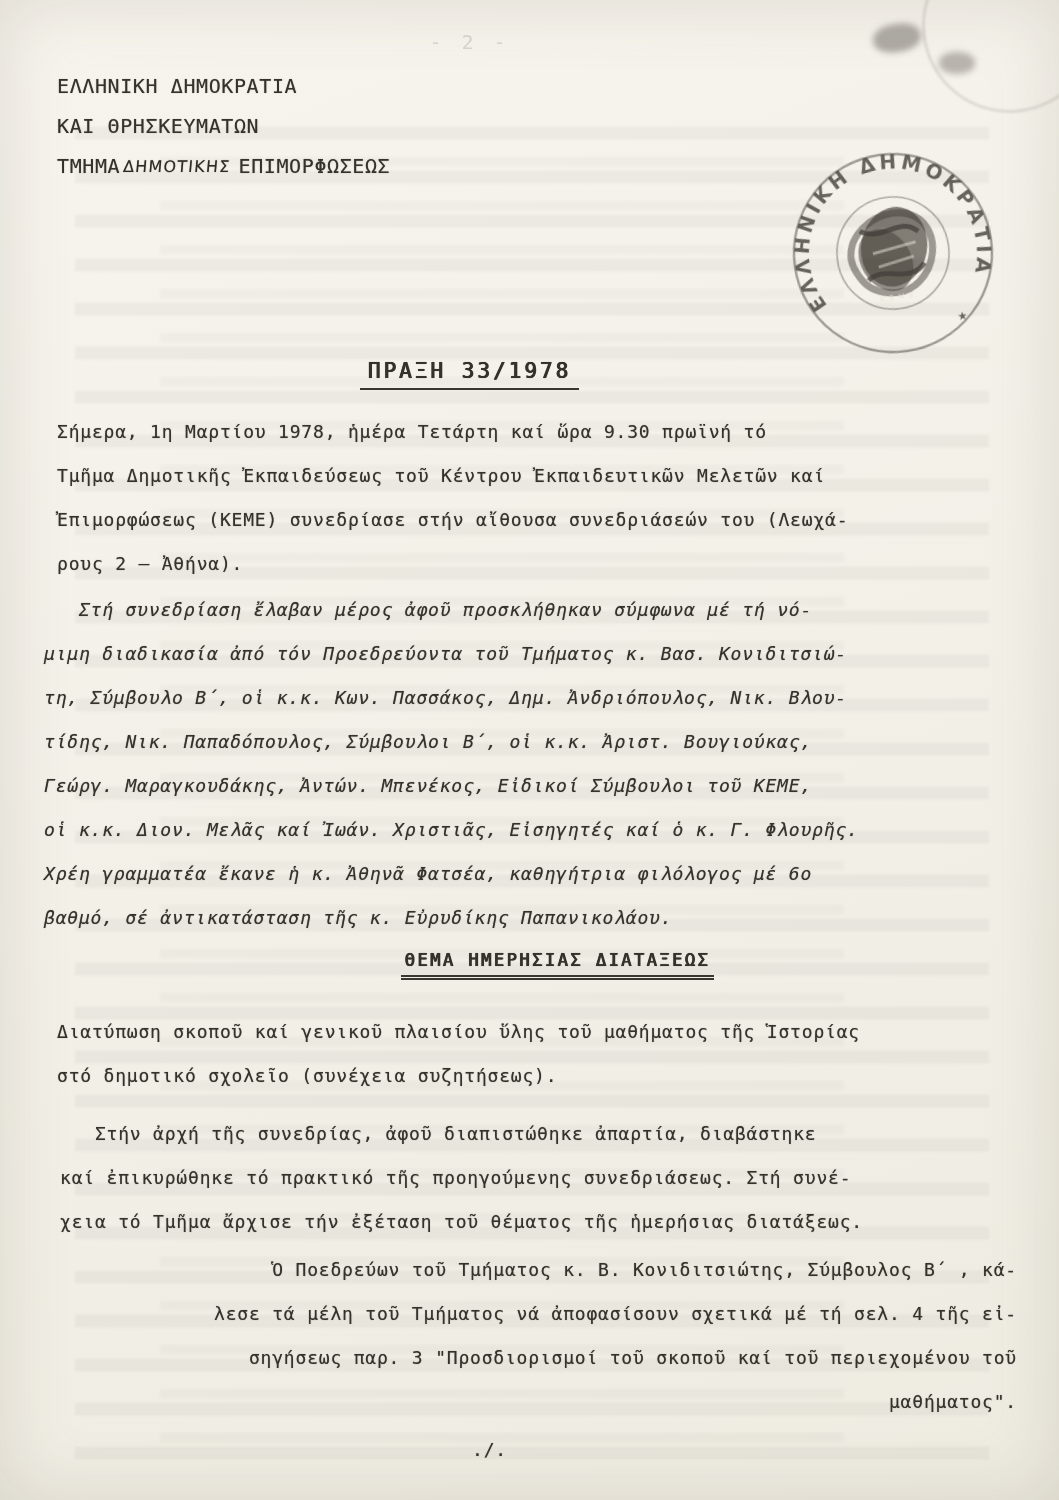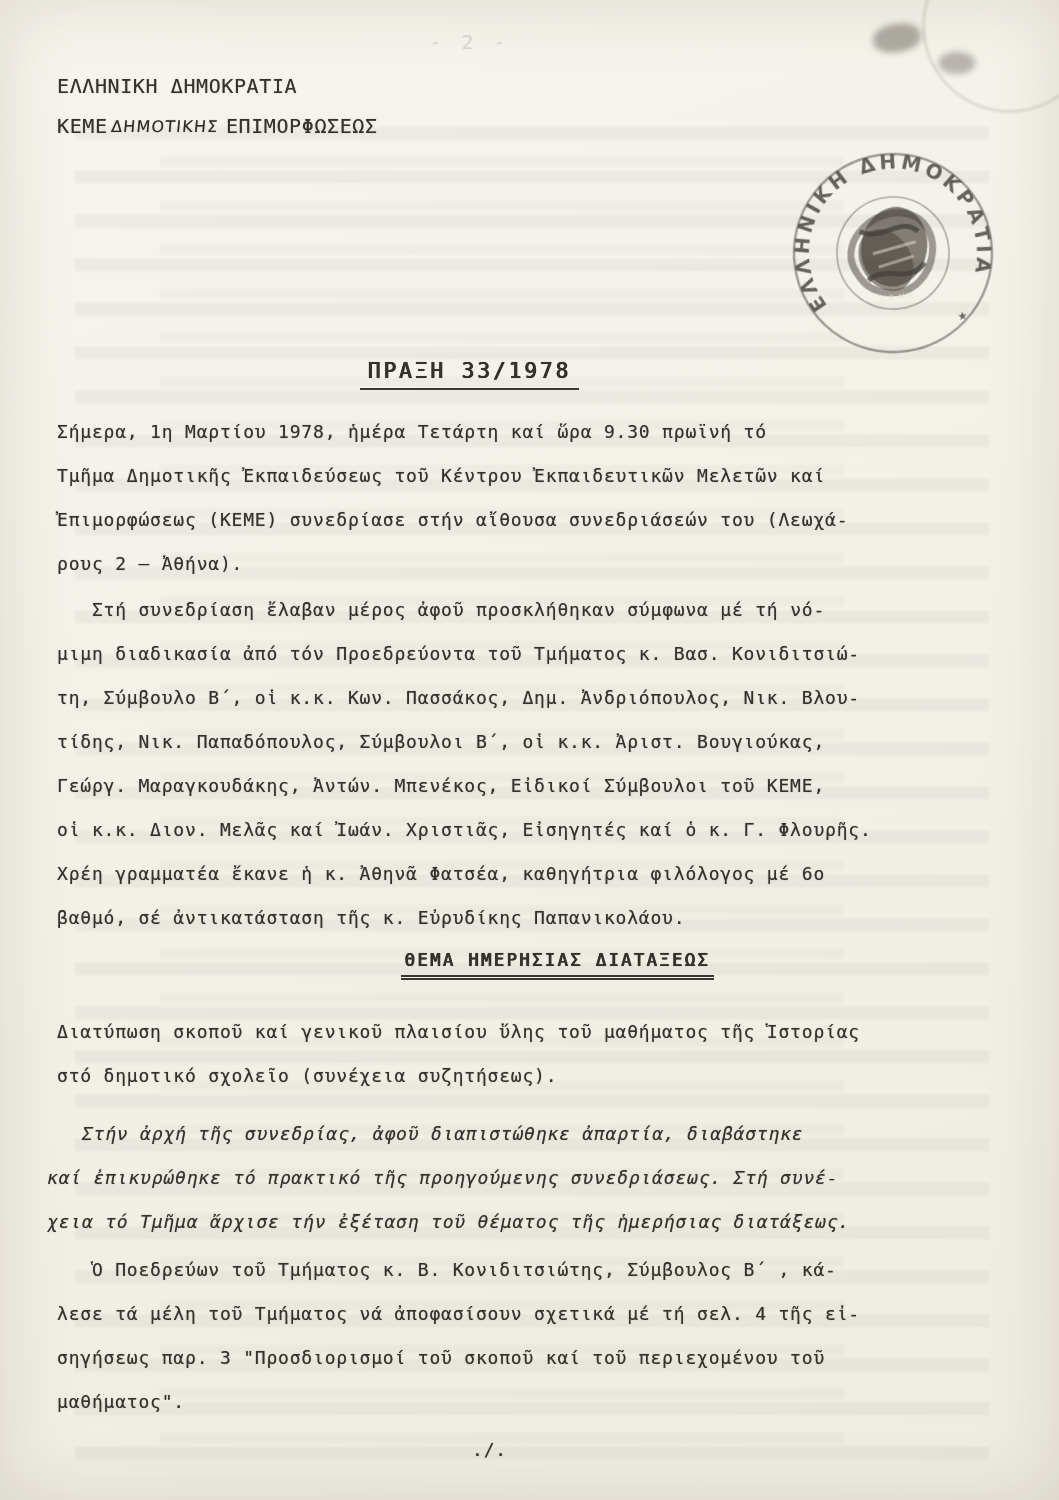--- a/index.html
+++ b/index.html
@@ -71,24 +71,24 @@
 
   .agenda-row { position:absolute; left:28px; width:1059px; top:944px; text-align:center; font-weight:normal; }
   .agenda-text {
     display:inline-block;
     font-size:17px; letter-spacing:2.5px;
     border-bottom:5px double #3a362f;
     padding:0 4px 5px 4px;
   }
 
   .p-opening     { left:57px; top:410px;  width:952px; }
-  .p-attendance  { left:57px; top:588px;  width:960px; }
+  .p-attendance  { left:44px; top:588px;  width:960px;font-style:italic; }
   .p-agenda-item { left:57px; top:1010px; width:960px; }
-  .p-proceedings { left:47px; top:1112px; width:960px;font-style:italic; }
-  .p-decision    { left:57px; top:1248px; width:960px; }
+  .p-proceedings { left:60px; top:1112px; width:960px; }
+  .p-decision    { left:57px; top:1248px; width:960px;text-align:right; }
   .continuation  { left:-40px; width:1059px; top:1428px; text-align:center; }
 
   .seal {
     position:absolute; left:788px; top:148px; width:210px; height:210px;
     transform: rotate(-8deg);
     mix-blend-mode: multiply;
     opacity:.9;
   }
   .seal svg { filter: blur(.4px); }
 
@@ -110,21 +110,22 @@
   <div class="bleed-a"></div>
   <div class="bleed-b"></div>
   <div class="ghost-pagenum">- 2 -</div>
 
   <div class="corner-stamp"></div>
   <div class="smudge-1"></div>
   <div class="smudge-2"></div>
 
   <div class="letterhead">
     <div class="lh-line">ΕΛΛΗΝΙΚΗ ΔΗΜΟΚΡΑΤΙΑ</div>
-    <div class="lh-line"><span>ΚΕΜΕ</span><span class="inserted">ΔΗΜΟΤΙΚΗΣ</span><span>ΕΠΙΜΟΡΦΩΣΕΩΣ</span></div>
+    <div class="lh-line">ΚΑΙ ΘΡΗΣΚΕΥΜΑΤΩΝ</div>
+    <div class="lh-line"><span>ΤΜΗΜΑ</span><span class="inserted">ΔΗΜΟΤΙΚΗΣ</span><span>ΕΠΙΜΟΡΦΩΣΕΩΣ</span></div>
   </div>
 
   <div class="seal">
     <svg width="210" height="210" viewBox="-105 -105 210 210" xmlns="http://www.w3.org/2000/svg">
       <defs>
         <path id="sealArc" d="M -72 43 A 84 84 0 1 1 72 43" fill="none"></path>
       </defs>
       <circle r="99" fill="none" stroke="#4a453f" stroke-width="2.4" opacity="0.55"></circle>
       <circle r="56" fill="none" stroke="#4a453f" stroke-width="1.6" opacity="0.45"></circle>
       <text font-family="DejaVu Sans, sans-serif" font-size="20" font-weight="bold" fill="#38342e" opacity="0.82">

